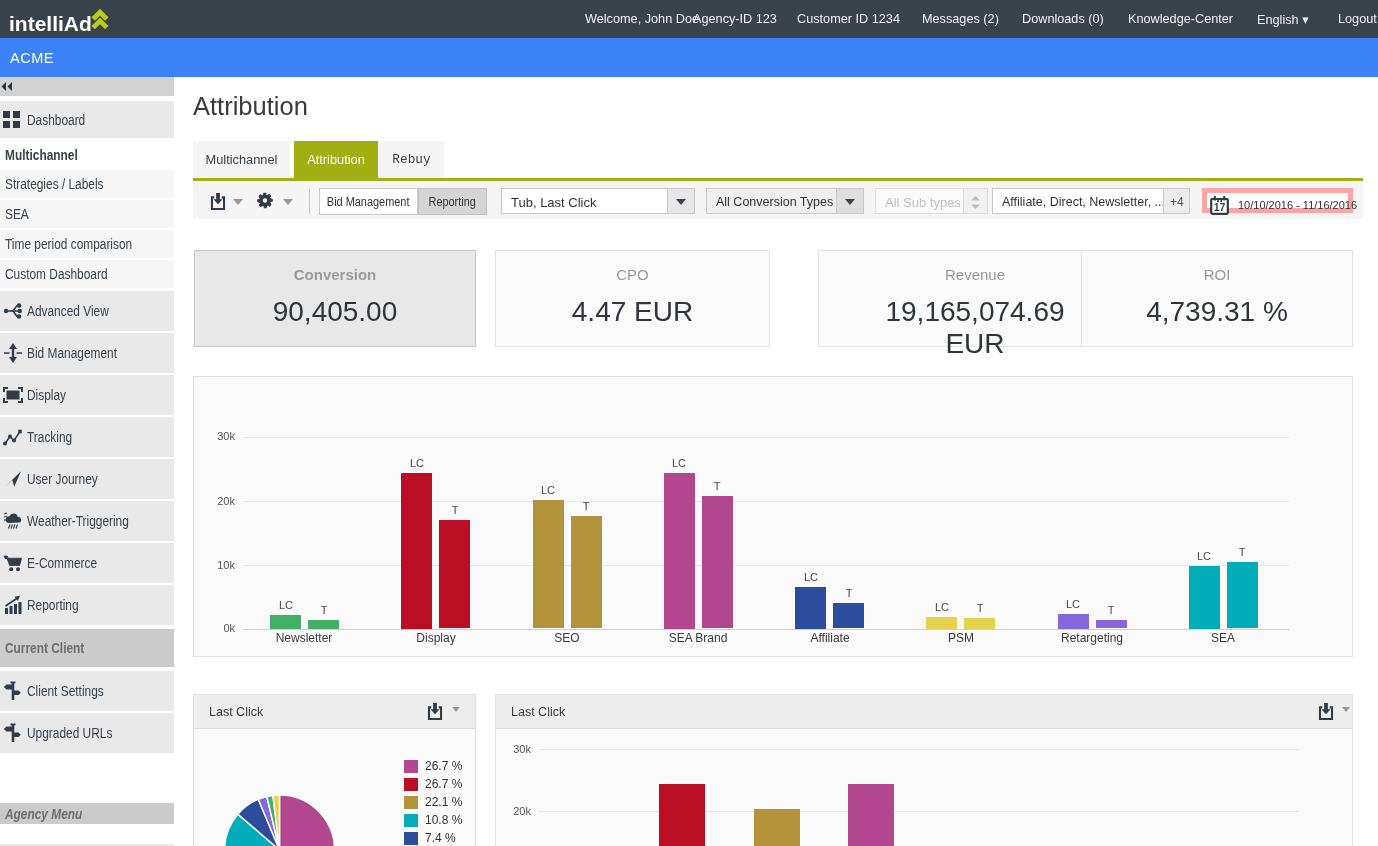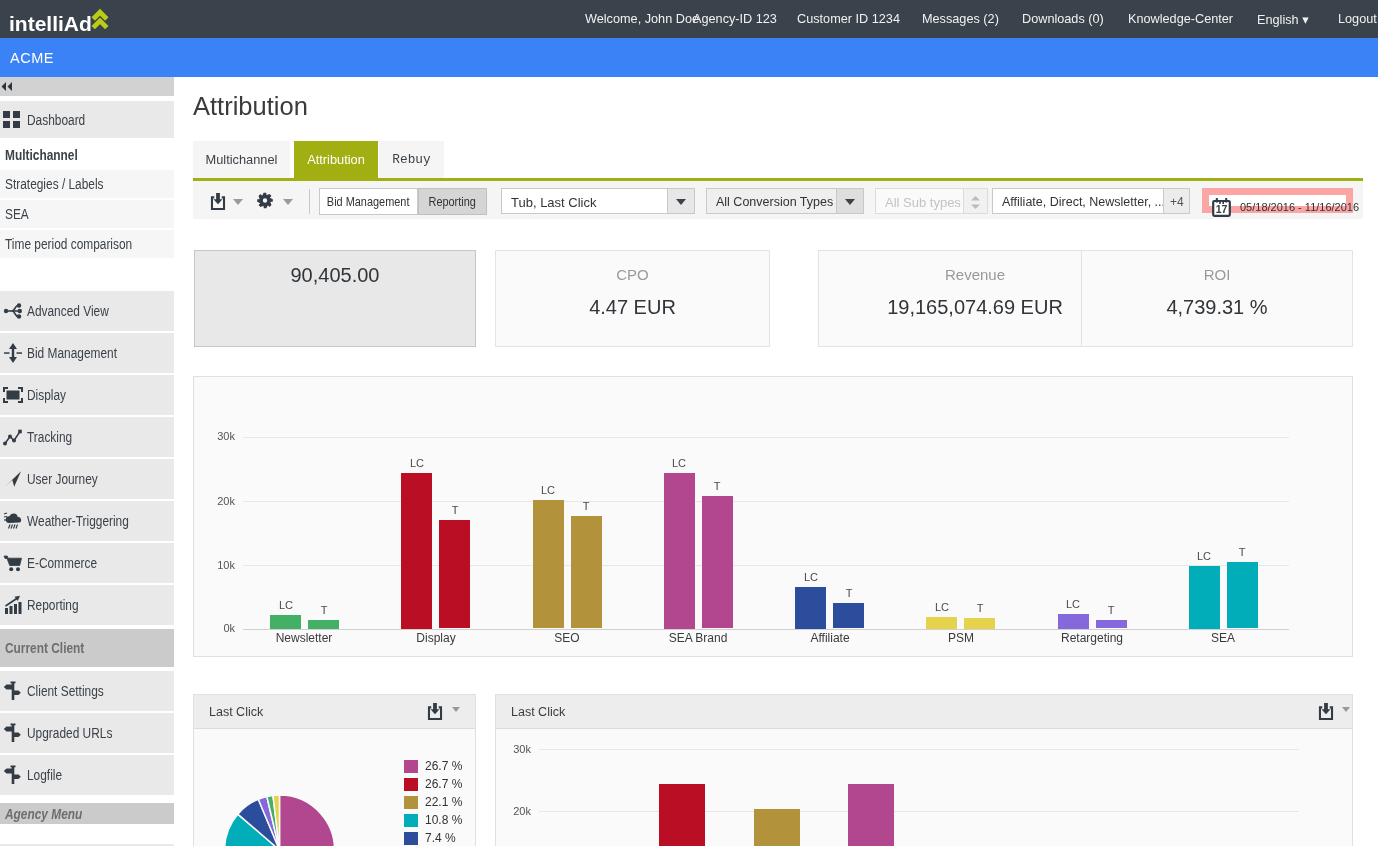--- a/index.html
+++ b/index.html
@@ -30,21 +30,21 @@
 
 .tbtn { position:absolute; top:188px; height:27px; font-size:13px; white-space:nowrap; display:flex; align-items:center; justify-content:center; color:#333; }
 .sel { position:absolute; top:188px; height:26px; background:#fff; border:1px solid #c9c9c9; font-size:13px; color:#333; }
 .sel .txt { position:absolute; left:9px; top:6px; white-space:nowrap; }
 .sel .car { position:absolute; right:0; top:0; bottom:0; width:27px; background:#e7e7e7; border-left:1px solid #c9c9c9; }
 .dtri { width:0; height:0; border-left:5px solid transparent; border-right:5px solid transparent; border-top:6px solid #3c434b; position:absolute; left:8px; top:10px; }
 .gtri { width:0; height:0; border-left:5px solid transparent; border-right:5px solid transparent; border-top:6px solid #9a9a9a; }
 
 .kpi { position:absolute; top:250px; height:97px; background:#fafafa; border:1px solid #e3e3e3; text-align:center; }
 .kpi .l { margin-top:15px; font-size:15px; color:#9a9a9a; }
-.kpi .v { margin-top:13px; font-size:20px; color:#30353a; }
+.kpi .v { margin-top:13px; font-size:28px; color:#30353a; }
 .kpi.sel0 { background:#e8e8e8; border:1px solid #c6c6c6; }
 .kpi.sel0 .l { font-weight:bold; }
 
 .panel { position:absolute; background:#fafafa; border:1px solid #e0e0e0; }
 .phead { position:absolute; left:0; top:0; right:0; height:38px; background:#ededed; border-bottom:1px solid #dcdcdc; }
 .phead .t { position:absolute; left:15px; top:12px; font-size:12.5px; color:#3c3c3c; }
 .expic { position:absolute; width:16px; height:17px; }
 .gridline { position:absolute; height:1px; background:#e7e7e7; }
 .axisline { position:absolute; height:1px; background:#d0d0d0; }
 .ylab { position:absolute; font-size:11px; color:#555; text-align:right; width:30px; }
@@ -94,20 +94,23 @@
     </div>
   <div class="ssub" style="top:93px;height:28px;">
       <span class="lb">Strategies / Labels</span>
     </div>
   <div class="ssub" style="top:123px;height:28px;">
       <span class="lb">SEA</span>
     </div>
   <div class="ssub" style="top:153px;height:28px;">
       <span class="lb">Time period comparison</span>
     </div>
+  <div class="ssub" style="top:183px;height:28px;">
+      <span class="lb">Custom Dashboard</span>
+    </div>
   <div class="srow" style="top:214px;height:40px;">
       <span class="ic">
         <svg width="20" height="20" viewBox="0 0 20 20" style="position:absolute;left:0;top:0;">
           <g stroke="#333b44" stroke-width="1.6" fill="none">
             <path d="M3 10 H9"></path>
             <path d="M9 10 C12 10 12 4.5 15 4.5"></path>
             <path d="M9 10 H15.5"></path>
             <path d="M9 10 C12 10 12 15.5 15 15.5"></path>
           </g>
           <g fill="#333b44">
@@ -224,31 +227,20 @@
   <div class="srow" style="top:636px;height:40px;">
       <span class="ic">
         <svg width="20" height="20" viewBox="0 0 20 20" style="position:absolute;left:0;top:0;">
           <rect x="8.7" y="1" width="2.6" height="18" fill="#333b44"></rect>
           <rect x="7.5" y="0.5" width="5" height="1.8" fill="#333b44"></rect>
           <path d="M3.5 3.5 h7 v5 h-7 l-2.7 -2.5 z" fill="#333b44"></path>
           <path d="M11 9.5 h4.5 l2.3 2.2 -2.3 2.3 h-4.5 z" fill="#333b44"></path>
         </svg>
       </span>
       <span class="lb">Upgraded URLs</span>
-    </div>
-  <div class="srow" style="top:678px;height:40px;">
-      <span class="ic">
-        <svg width="20" height="20" viewBox="0 0 20 20" style="position:absolute;left:0;top:0;">
-          <rect x="8.7" y="1" width="2.6" height="18" fill="#333b44"></rect>
-          <rect x="7.5" y="0.5" width="5" height="1.8" fill="#333b44"></rect>
-          <path d="M3.5 3.5 h7 v5 h-7 l-2.7 -2.5 z" fill="#333b44"></path>
-          <path d="M11 9.5 h4.5 l2.3 2.2 -2.3 2.3 h-4.5 z" fill="#333b44"></path>
-        </svg>
-      </span>
-      <span class="lb">Logfile</span>
     </div>
   <div class="shead" style="top:726px;height:21px;font-style:italic;">
       <span class="lb">Agency Menu</span>
     </div>
   <div class="srow" style="top:767px;height:2px;"></div>
 </div>
 <div id="main"></div>
 <div id="title">Attribution</div>
 <div class="tab" style="left:193px;width:97px;">Multichannel</div>
 <div class="tab act" style="left:294px;width:84px;">Attribution</div>
@@ -292,34 +284,35 @@
           <path d="M0 8.5 L4.5 13 L9 8.5 Z" fill="#bbb"></path>
         </svg>
       </span>
     </div>
   <div class="sel" style="left:992px;width:198px;">
       <span class="txt" style="font-size:12.5px;top:6px;">Affiliate, Direct, Newsletter, ...</span>
       <span class="car" style="width:26px;background:#ececec;">
         <span style="position:absolute;left:6px;top:6px;font-size:12px;color:#555;">+4</span>
       </span>
     </div>
-  <div style="position:absolute;left:1202px;top:188px;width:151px;height:25px;background:#fff;border:7px solid #fca5a5;">
+  <div style="position:absolute;left:1202px;top:188px;width:151px;height:25px;background:#fff;border:5px solid #fca5a5;">
     <svg style="position:absolute;left:3px;top:3px;" width="19" height="19" viewBox="0 0 19 19">
         <rect x="1.2" y="3" width="16.6" height="14.8" fill="#fff" stroke="#333b44" stroke-width="2.2" rx="1"></rect>
         <rect x="3.8" y="0" width="2" height="4.5" fill="#333b44"></rect>
         <rect x="13.2" y="0" width="2" height="4.5" fill="#333b44"></rect>
         <rect x="7.2" y="3" width="1.6" height="3" fill="#333b44"></rect>
         <rect x="10.4" y="3" width="1.6" height="3" fill="#333b44"></rect>
         <text x="9.5" y="15" font-size="10.5" font-weight="bold" fill="#333b44" text-anchor="middle" font-family="Liberation Sans">17</text>
       </svg>
-    <span style="position:absolute;left:31px;top:6px;font-size:11px;color:#333;white-space:nowrap;">05/18/2016 - 11/16/2016</span>
+    <span style="position:absolute;left:31px;top:6px;font-size:11px;color:#333;white-space:nowrap;">10/10/2016 - 11/16/2016</span>
   </div>
 </div>
 <div id="kpis">
   <div class="kpi sel0" style="left:194px;width:282px;">
+      <div class="l">Conversion</div>
       <div class="v">90,405.00</div>
     </div>
   <div class="kpi" style="left:495px;width:275px;">
       <div class="l">CPO</div>
       <div class="v">4.47 EUR</div>
     </div>
   <div class="kpi" style="left:818px;width:273px;padding-left:41px;">
       <div class="l">Revenue</div>
       <div class="v">19,165,074.69 EUR</div>
     </div>

